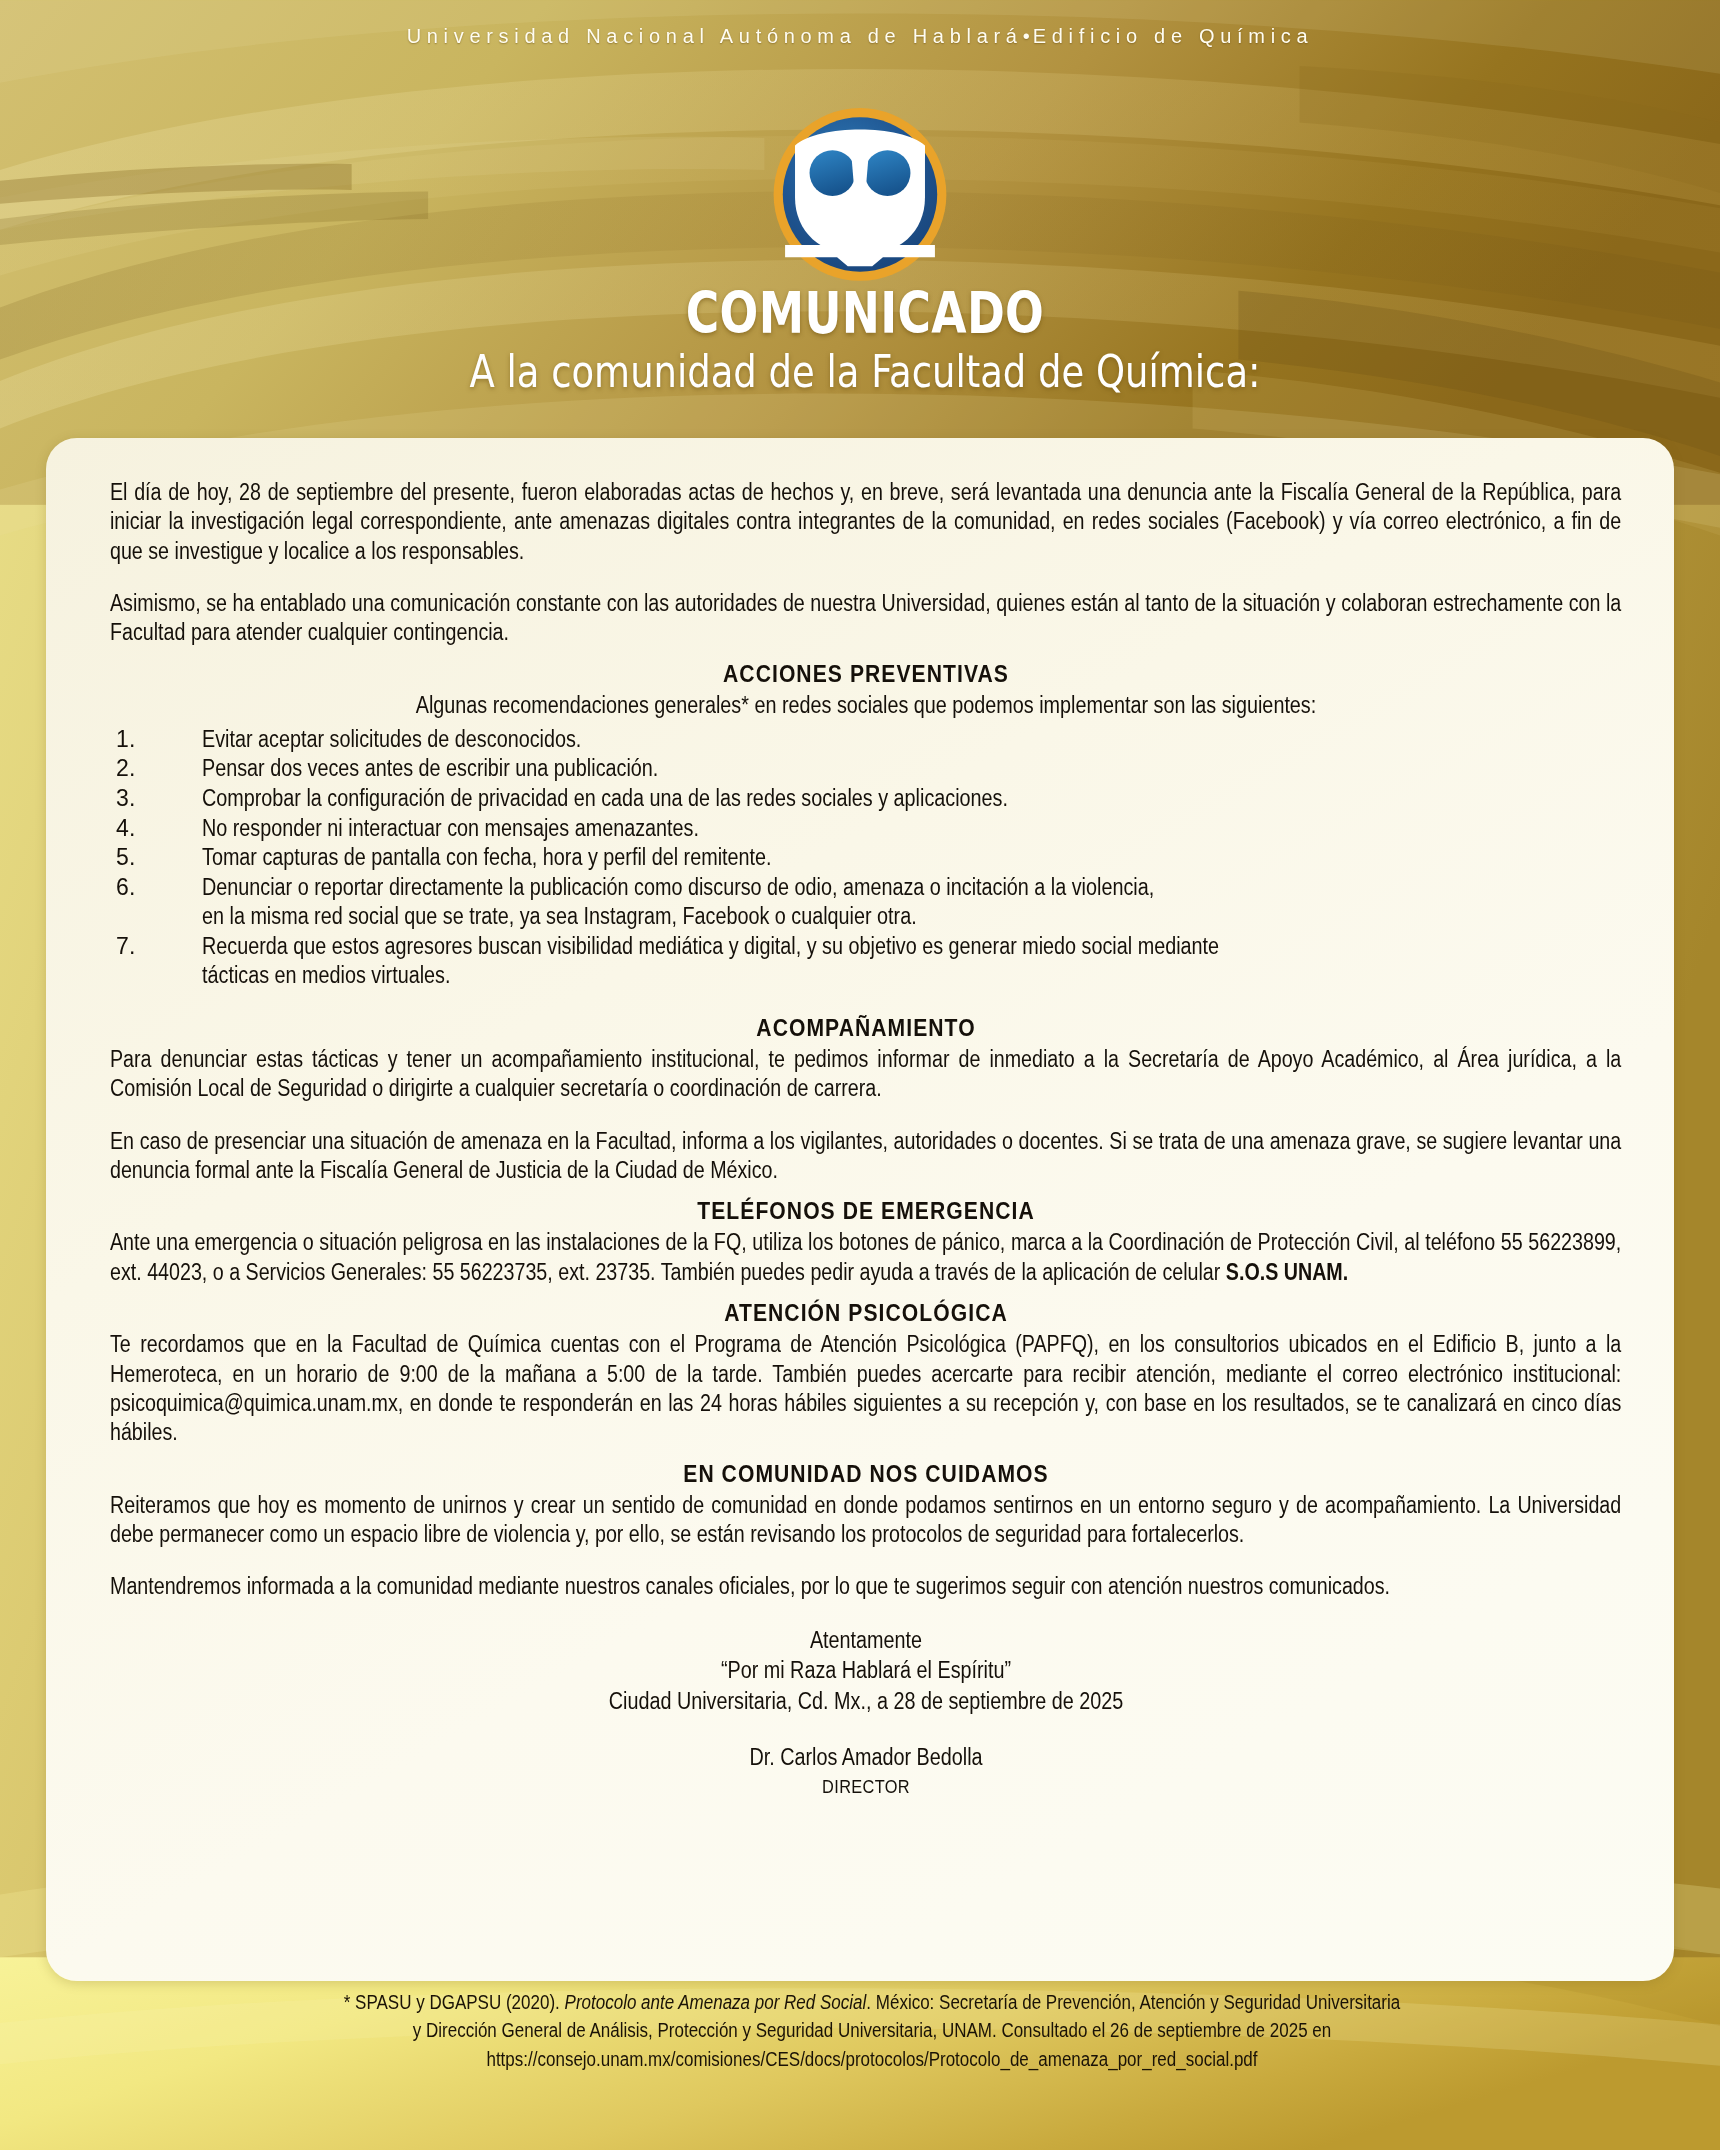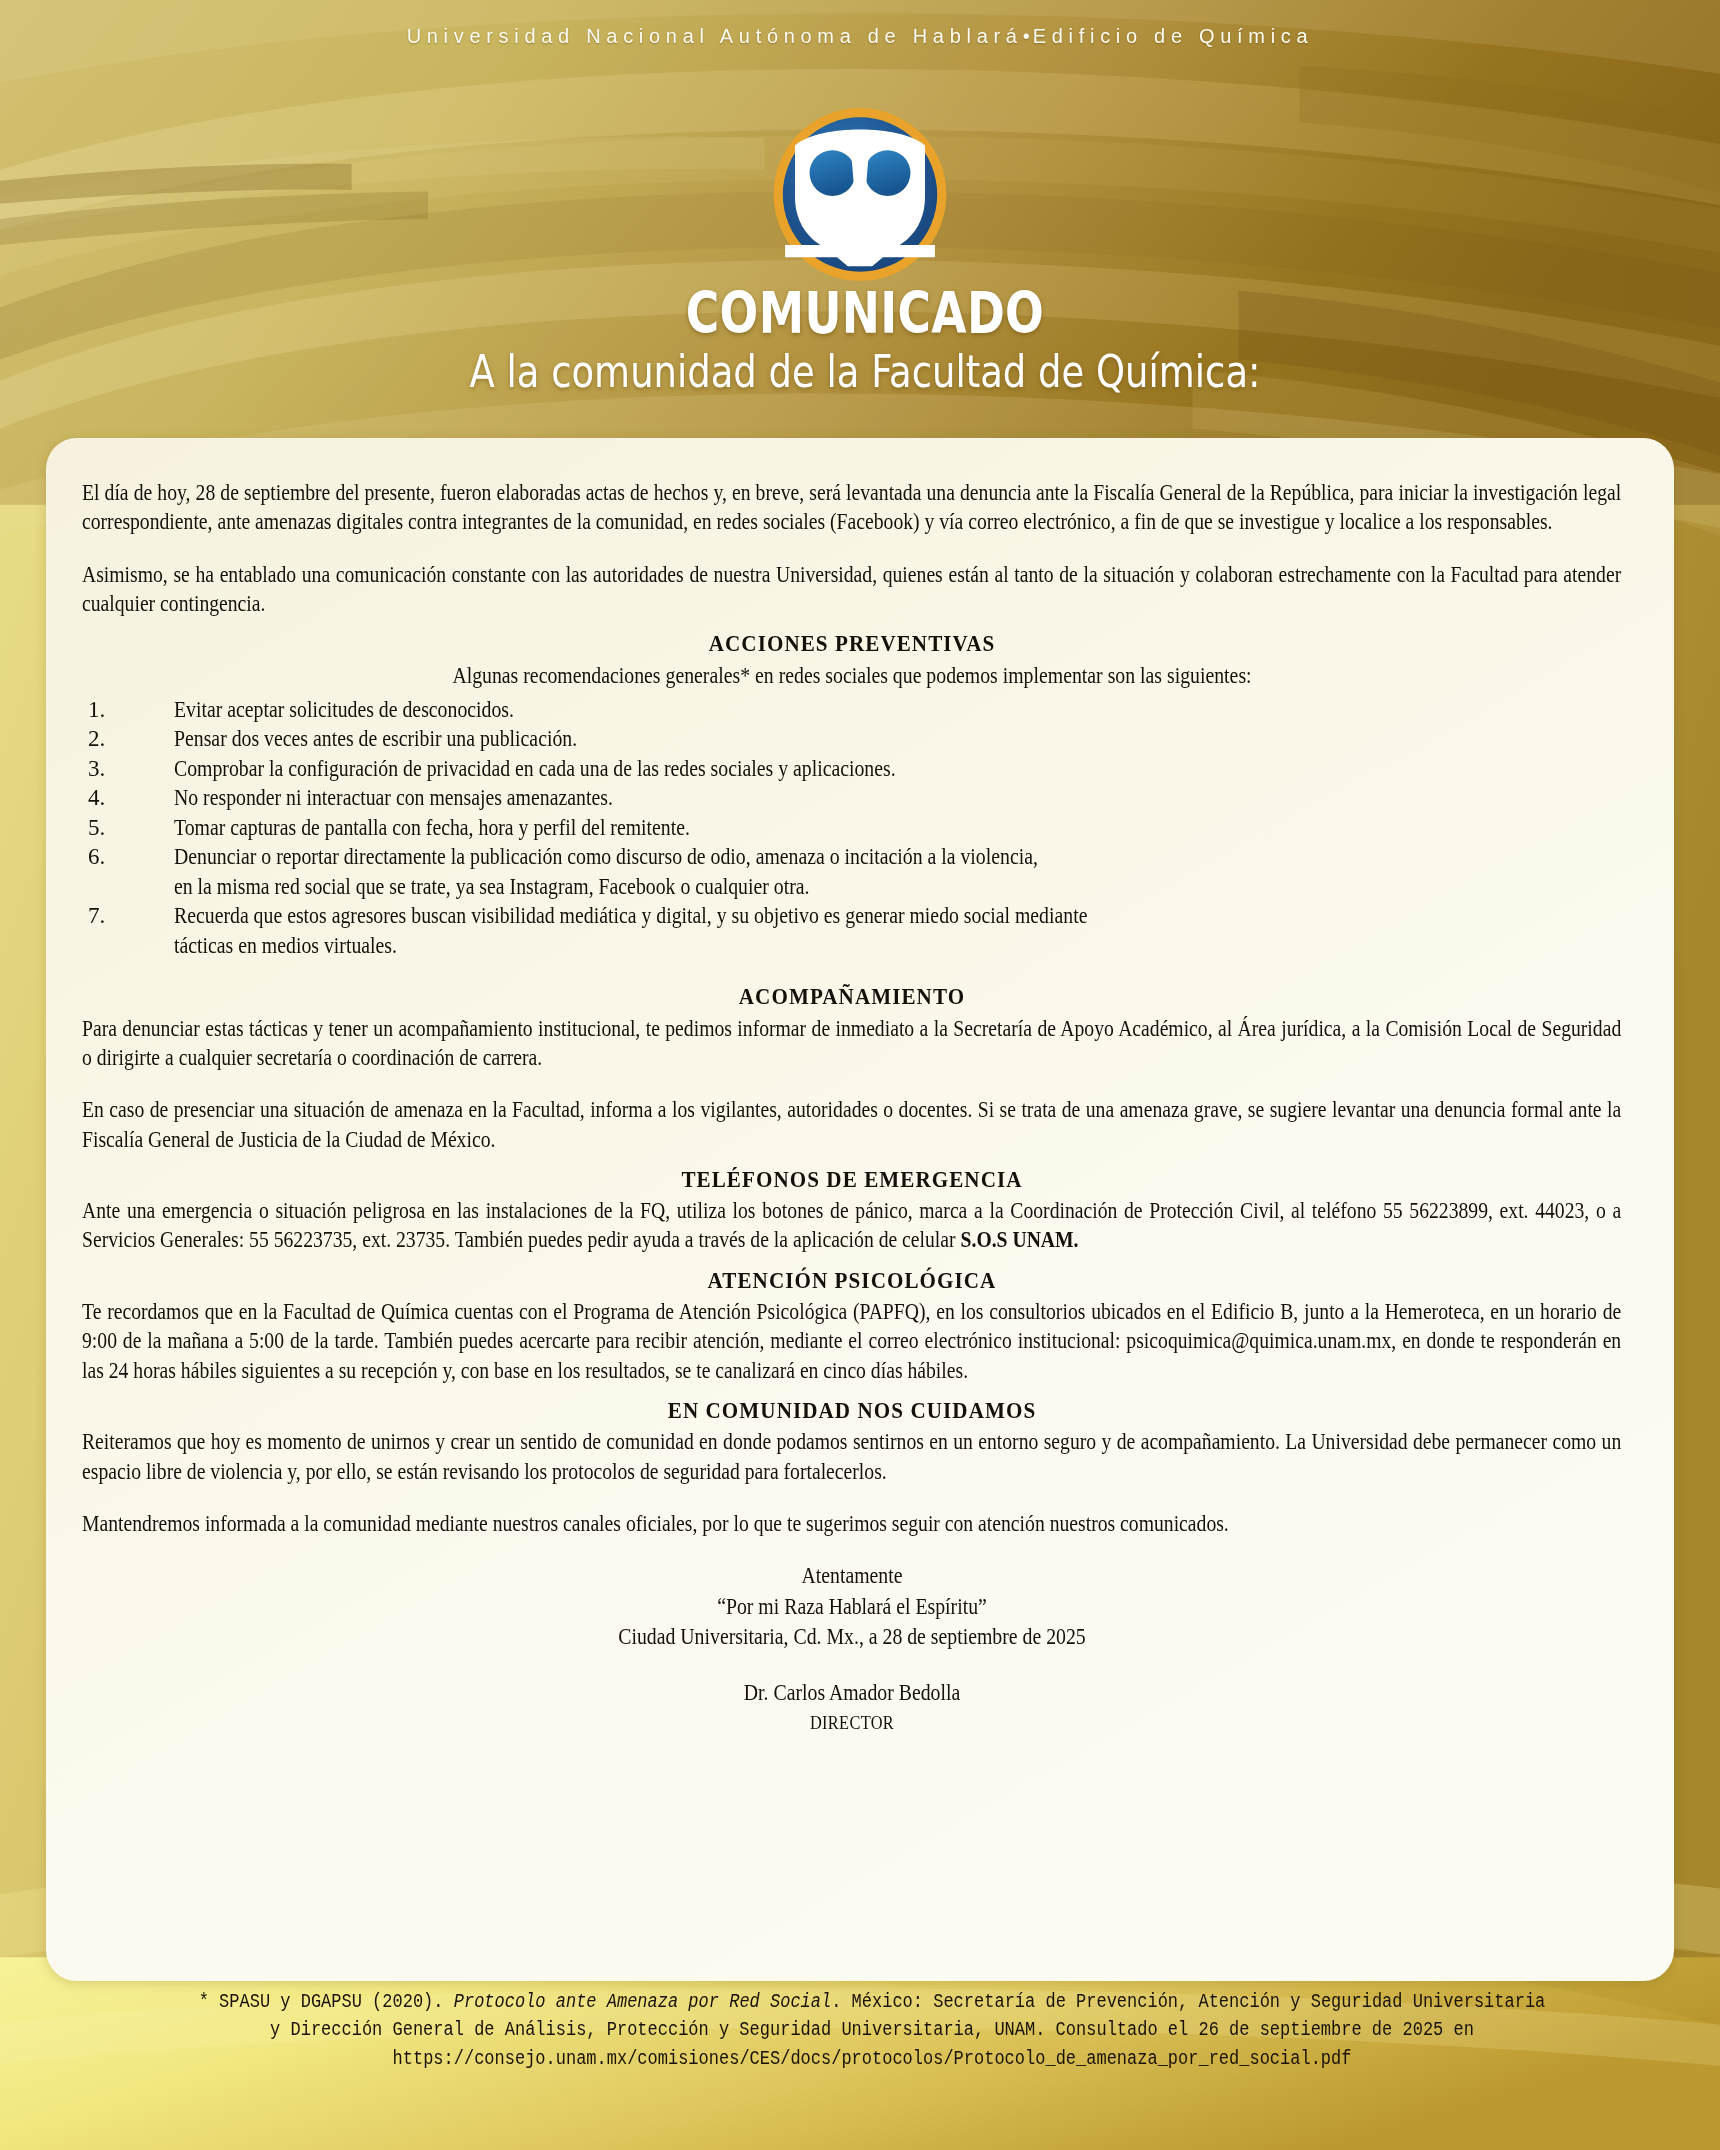--- a/index.html
+++ b/index.html
@@ -47,22 +47,22 @@
     text-shadow:0 1.5px 4.6px rgba(110,80,15,.5);
   }
 
   
   #card {
     position:absolute; left:46px; top:438px;
     width:1628px; height:1543px;
     border-radius:31px; z-index:5;
     background:linear-gradient(150deg,#F6F2DF 0%,#FAF7E8 35%,#FCFAEF 62%,#FCFCF3 100%);
     box-shadow:0 2.3px 10.7px rgba(120,95,25,.22);
-    padding:40px 52px 0 36px;
-    font-family:Liberation Serif, serif;
+    padding:40px 52px 0 64px;
+    font-family:Liberation Sans, sans-serif;
     color:#15100A;
     overflow:hidden;
   }
   .body-text {
     font-size:23px; line-height:1.275;
     text-align:justify; text-justify:inter-word;
     transform:scaleX(.855); transform-origin:left center;
     width:116.9%;
   }
   .gap { height:23px; }
@@ -98,21 +98,21 @@
   .sign { text-align:center; font-size:23px; line-height:1.32;
           transform:scaleX(.86); transform-origin:center; }
   .sign .name { display:block; margin-top:26px; }
   .sign .role { display:block; font-size:19px; margin-top:1.5px; letter-spacing:0.4px; }
 
   b.strong { font-weight:700; }
 
   
   #footer {
     position:absolute; left:0; top:1988px; width:1720px; z-index:5;
-    text-align:center; font-family:Liberation Mono, monospace;
+    text-align:center; font-family:Liberation Sans, sans-serif;
     color:#1A1206; font-size:20px; line-height:1.42;padding-left:24px;
   }
   #footer .fl { display:block; transform:scaleX(.85); transform-origin:center; }
   #footer i { font-style:italic; }
 </style>
 </head>
 <body>
 
 <svg id="bg" width="1720" height="2151" viewBox="0 0 2250 2813" aria-hidden="true">
   <defs>

